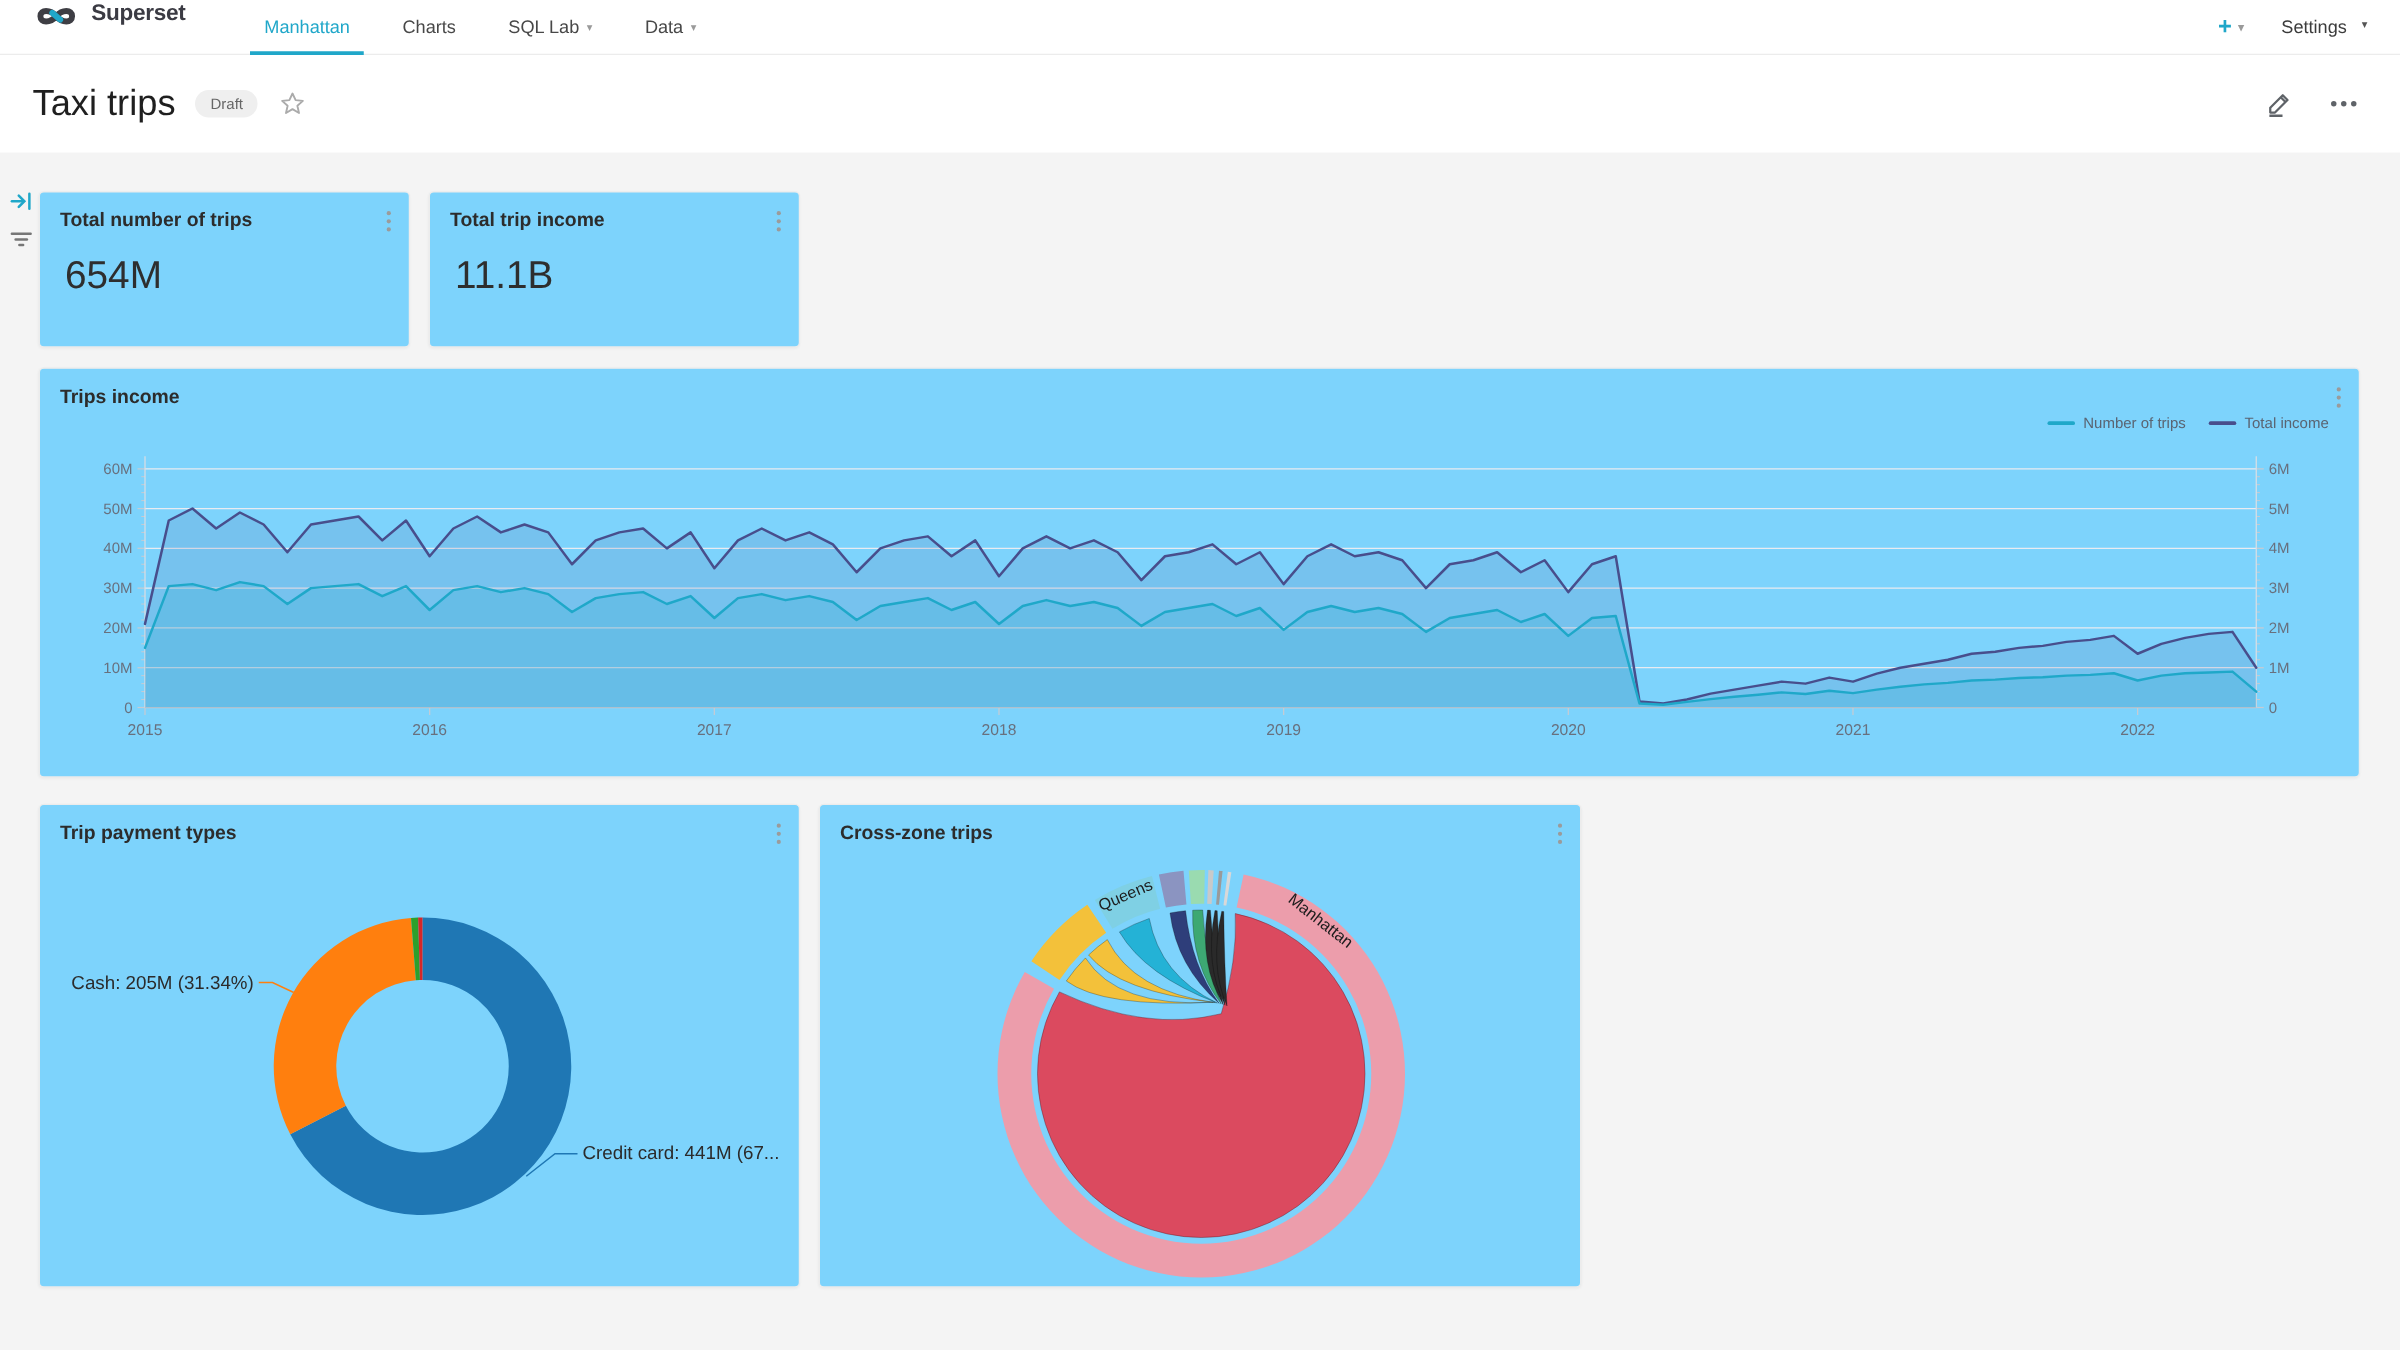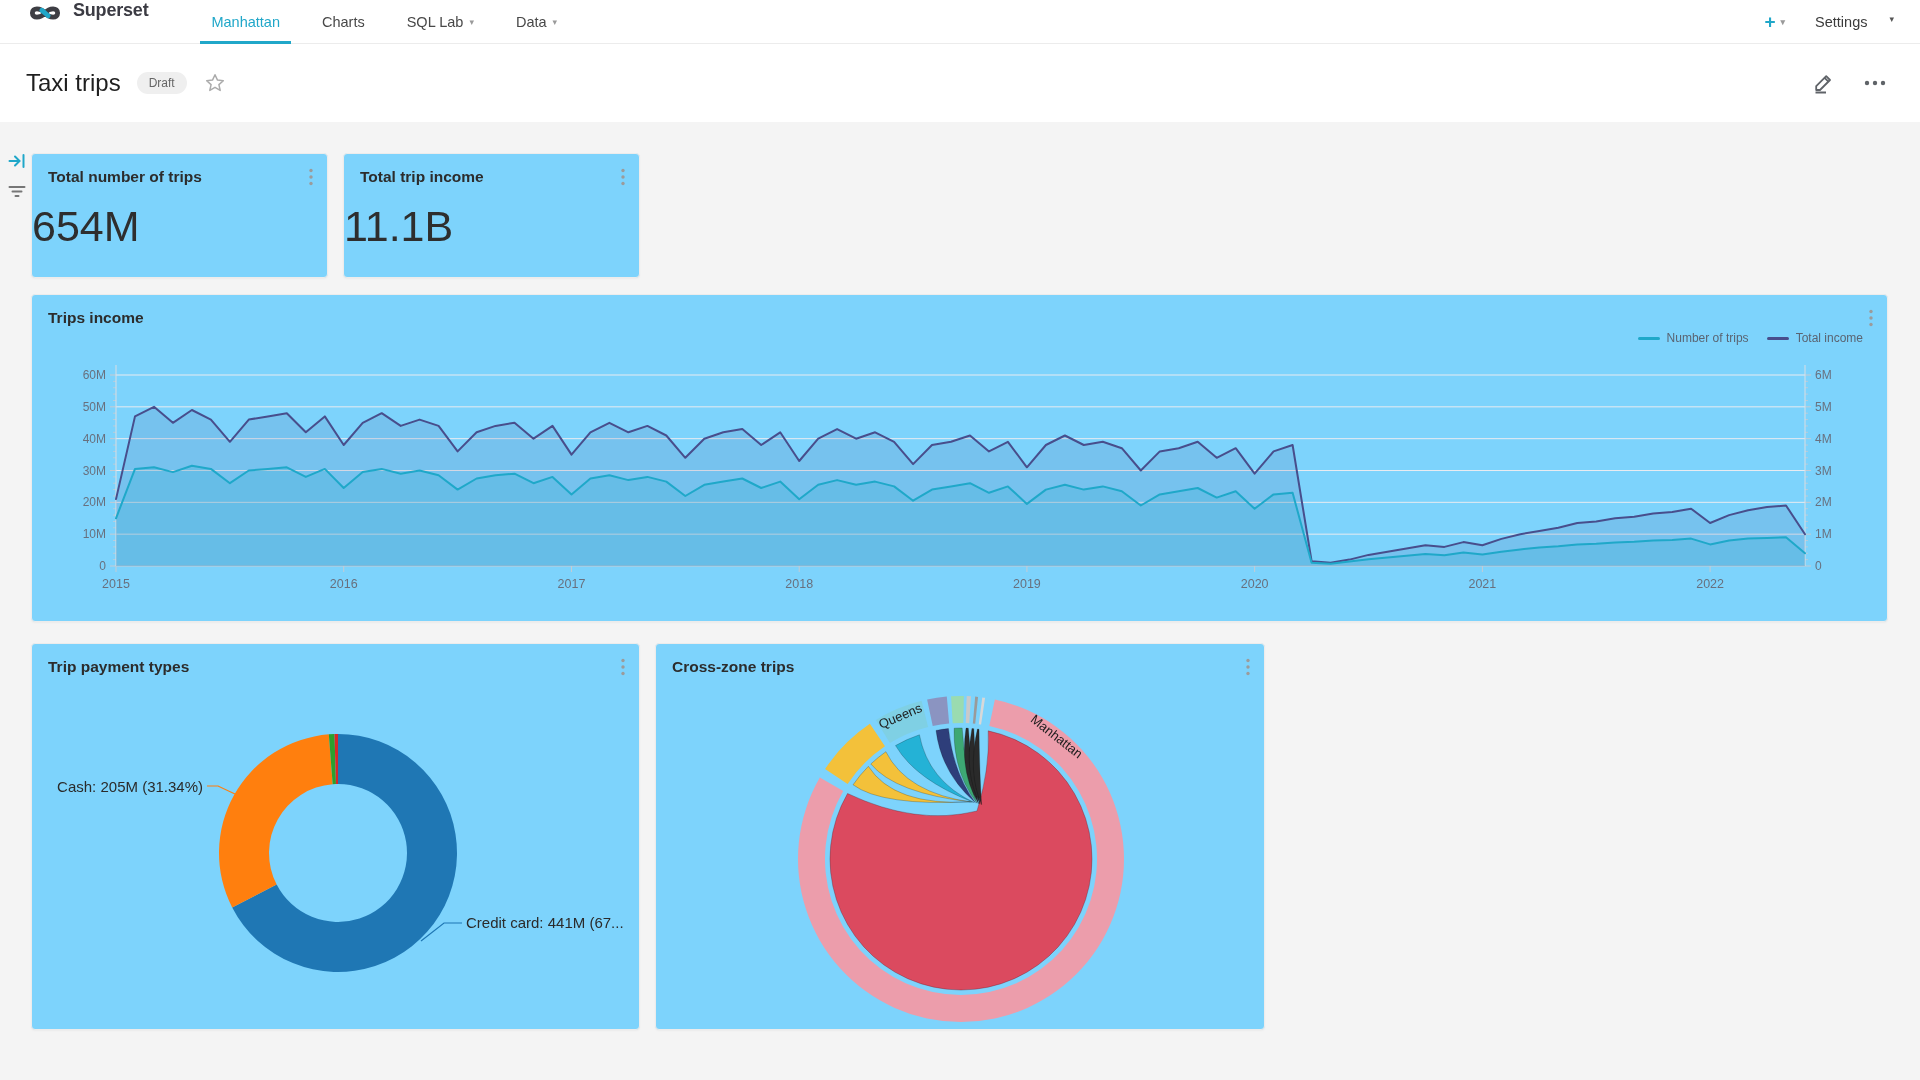--- a/index.html
+++ b/index.html
@@ -13,34 +13,34 @@
   .nav-item { display:flex; align-items:center; gap:6px; padding:0 21px; font-size:14.5px;
               color:#484848; cursor:pointer; position:relative; }
   .nav-item.active { color:#20a7c9; }
   .nav-item.active::after { content:""; position:absolute; left:10px; right:10px; bottom:-1px;
               height:3px; background:#20a7c9; }
   .caret { font-size:9px; color:#9a9a9a; }
   .nav-right { margin-left:auto; display:flex; align-items:center; gap:30px; }
   .plus-btn { color:#20a7c9; font-size:19px; font-weight:bold; cursor:pointer;
               display:flex; align-items:center; gap:5px; }
   .settings-btn { font-size:14.5px; color:#3b3b3b; cursor:pointer; display:flex;
-              align-items:flex-start; gap:22px; }
+              align-items:flex-start; gap:12px; }
   .titlebar { height:78px; background:#fff; display:flex; align-items:center; padding:0 26px; }
-  .dash-title { font-size:24px; color:#1f1f1f; font-weight:500; }
+  .dash-title { font-size:29px; color:#1f1f1f; font-weight:500; }
   .badge { margin-left:16px; background:#efefef; color:#666; font-size:12px;
            padding:4px 12px; border-radius:12px; }
   .fav-star { margin-left:18px; cursor:pointer; display:flex; }
   .titlebar-actions { margin-left:auto; display:flex; align-items:center; gap:28px; padding-right:8px; }
   .icon-btn { cursor:pointer; display:flex; }
   .content { position:relative; width:1920px; height:958px; }
   .card { position:absolute; background:#7dd3fc; border:1px solid #ececec; border-radius:4px;
           box-shadow:0 1px 2px rgba(0,0,0,0.04); }
   .card-title { position:absolute; top:14px; left:16px; font-size:15.5px; font-weight:bold; color:#2c2c2c; }
   .kebab { position:absolute; top:12px; right:12px; cursor:pointer; padding:2px; }
-  .kpi-value { position:absolute; top:48px; left:0; font-size:43px; color:#2e2e2e; }
+  .kpi-value { position:absolute; top:48px; left:20px; font-size:31px; color:#2e2e2e; }
   .legend { position:absolute; top:36px; right:24px; display:flex; gap:18px; }
   .legend-item { display:flex; align-items:center; gap:7px; cursor:pointer; }
   .legend-swatch { width:22px; height:3px; border-radius:2px; }
   .legend-label { font-size:12px; color:#5a6472; }
   .pie-callout { position:absolute; font-size:15px; color:#2b2b2b; white-space:nowrap; }
   .side-icons { position:absolute; left:8px; top:30px; display:flex; flex-direction:column;
                 gap:14px; align-items:center; }
   svg text { font-family:"Liberation Sans", sans-serif; }
 </style>
 </head>

